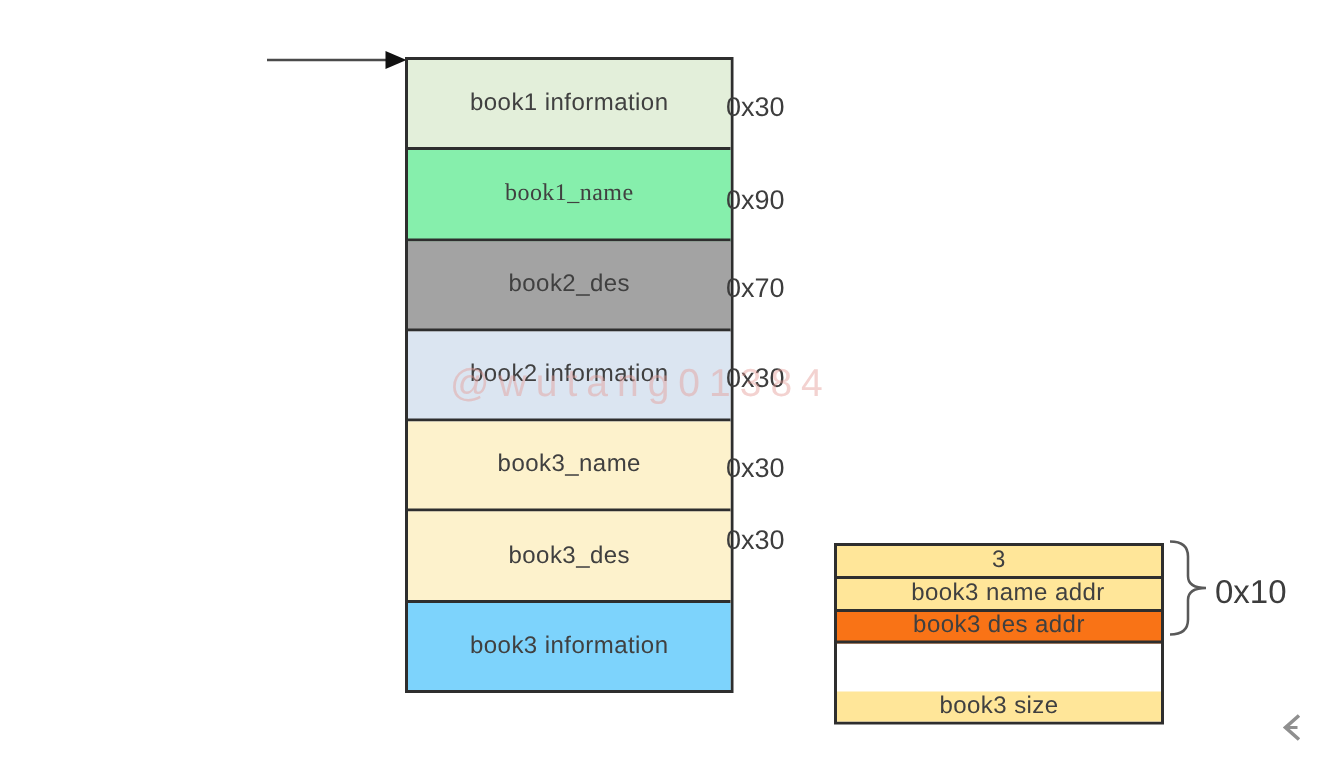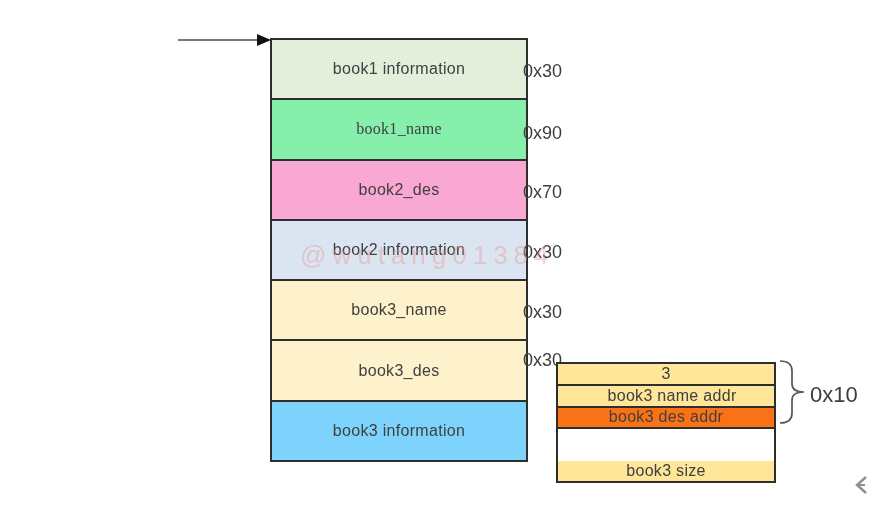--- a/index.html
+++ b/index.html
@@ -21,21 +21,21 @@
   }
   .pointer-arrow {
     position: absolute;
     left: 175px;
     top: 28px;
   }
   .mem-column {
     position: absolute;
     left: 270px;
     top: 38px;
-    width: 258px;
+    width: 219px;
     height: 424px;
     display: flex;
     flex-direction: column;
     border: 2px solid #2e2e2e;
     box-sizing: border-box;
   }
   .mem-block {
     flex: 1;
     display: flex;
     align-items: center;
@@ -44,21 +44,21 @@
     box-sizing: border-box;
   }
   .mem-block:last-child { border-bottom: none; }
   .mem-label {
     font-size: 16px;
     color: #404040;
     letter-spacing: 0.3px;
   }
   .size-label {
     position: absolute;
-    left: 523px;
+    left: 484px;
     width: 70px;
     font-size: 18px;
     color: #3d3d3d;
   }
   .watermark {
     position: absolute;
     left: 300px;
     top: 240px;
     font-size: 26px;
     letter-spacing: 6px;
@@ -122,21 +122,21 @@
     <polygon points="82,6 96,12 82,18" fill="#111111"></polygon>
   </svg>
 
   <div class="mem-column">
     <div class="mem-block" style="background: rgb(227, 239, 218);">
       <span class="mem-label">book1 information</span>
     </div>
     <div class="mem-block" style="background: #86efac; font-family: Liberation Serif, serif;">
       <span class="mem-label">book1_name</span>
     </div>
-    <div class="mem-block" style="background: #f9a8d4;">
+    <div class="mem-block" style="background: #a3a3a3;">
       <span class="mem-label">book2_des</span>
     </div>
     <div class="mem-block" style="background: rgb(219, 229, 241);">
       <span class="mem-label">book2 information</span>
     </div>
     <div class="mem-block" style="background: rgb(253, 242, 204);">
       <span class="mem-label">book3_name</span>
     </div>
     <div class="mem-block" style="background: rgb(253, 242, 204);">
       <span class="mem-label">book3_des</span>

